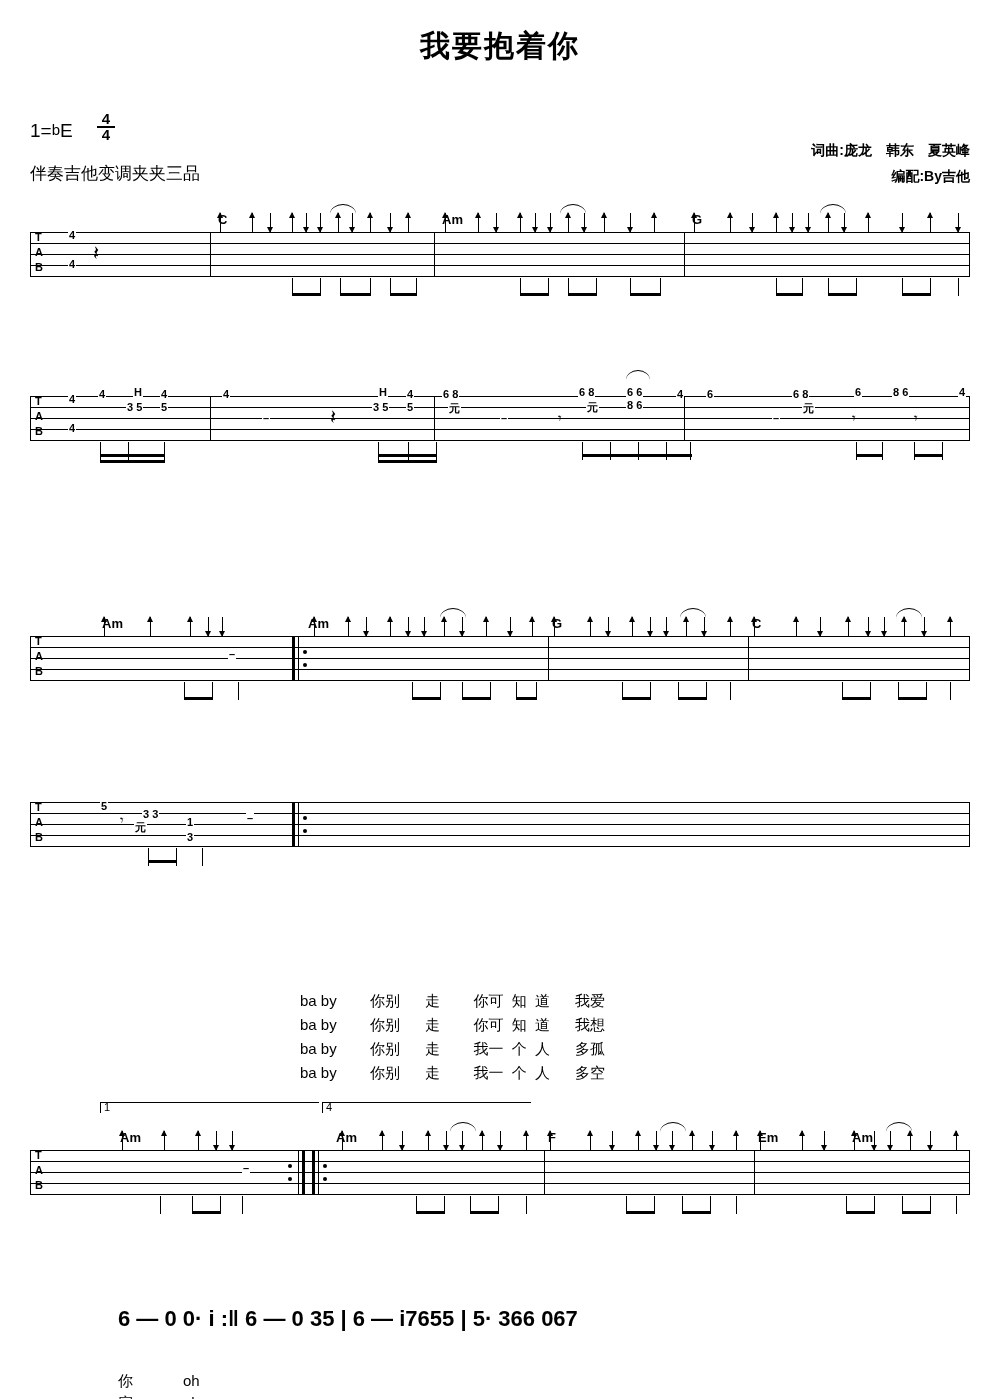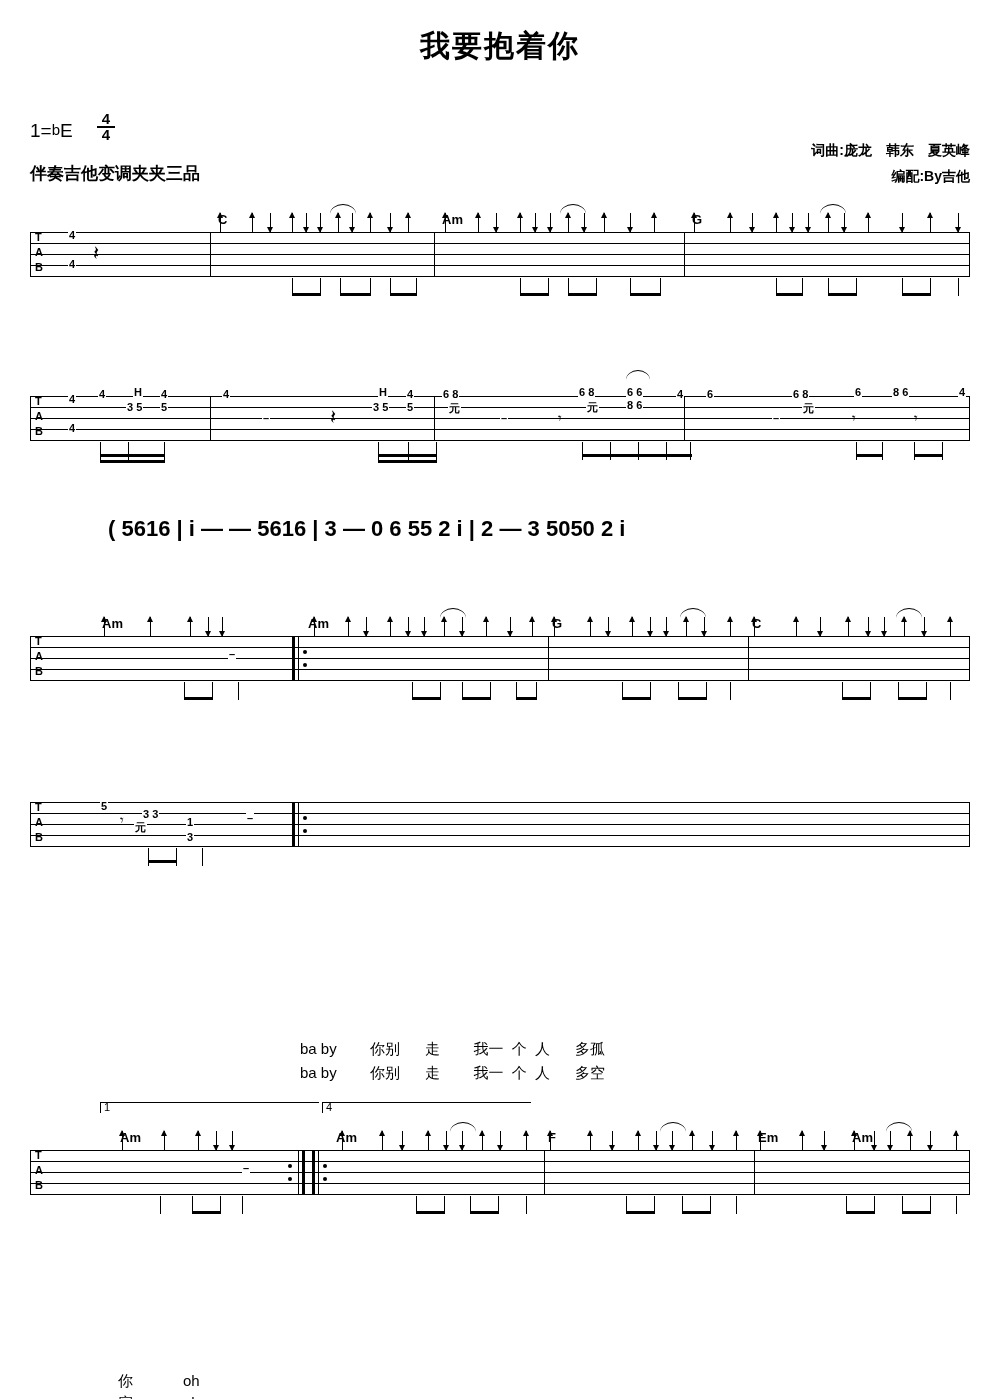--- a/index.html
+++ b/index.html
@@ -21,21 +21,21 @@
   }
   .keyline{
     position:absolute;left:30px;top:120px;font-size:19px;
   }
   .keyline .flat{font-size:15px;vertical-align:2px;}
   .timesig{
     position:absolute;left:97px;top:112px;font-size:15px;font-weight:bold;
     line-height:13px;text-align:center;
   }
   .timesig .bar{display:block;width:18px;border-top:2px solid #000;margin-top:1px;}
-  .capo{position:absolute;left:30px;top:162px;font-size:17px;font-weight:bold;}
+  .capo{position:absolute;left:30px;top:162px;font-size:17px;font-weight:normal;}
   .credit1{position:absolute;right:30px;top:142px;font-size:14px;font-weight:bold;}
   .credit2{position:absolute;right:30px;top:168px;font-size:14px;font-weight:bold;}
 
   
   .system{position:absolute;left:30px;width:940px;}
   .staff{position:relative;height:46px;width:940px;}
   .staff .line{position:absolute;left:0;width:940px;height:1px;background:#000;}
   .staff .line.l0{top:0px}
   .staff .line.l1{top:11px}
   .staff .line.l2{top:22px}
@@ -270,21 +270,20 @@
 
       <div class="stem" style="left:826px;top:46px;"></div>
       <div class="stem" style="left:852px;top:46px;"></div>
       <div class="beam" style="left:826px;top:58px;width:27px;"></div>
       <div class="stem" style="left:884px;top:46px;"></div>
       <div class="stem" style="left:912px;top:46px;"></div>
       <div class="beam" style="left:884px;top:58px;width:29px;"></div>
     </div>
   </div>
 
-  <div class="notes" style="left:108px;top:516px;font-size:22px;">( 5616 | i — — 5616 | 3 — 0 6 55 2 i | 2 — 3 5050 2 i</div>
 
   <div class="system" style="top:636px;">
     <div class="staff">
       <div class="line l0"></div>
       <div class="line l1"></div>
       <div class="line l2"></div>
       <div class="line l3"></div>
       <div class="line l4"></div>
       <div class="startbar"></div>
       <div class="endbar"></div>
@@ -416,20 +415,22 @@
       </div>
 
       <div class="stem" style="left:118px;top:46px;"></div>
       <div class="stem" style="left:146px;top:46px;"></div>
       <div class="beam" style="left:118px;top:58px;width:29px;"></div>
       <div class="stem" style="left:172px;top:46px;"></div>
     </div>
   </div>
 
 
+  <div class="lyricline" style="left:300px;top:992px;">ba by        你别      走        你可  知  道      我爱</div>
+  <div class="lyricline" style="left:300px;top:1016px;">ba by        你别      走        你可  知  道      我想</div>
   <div class="lyricline" style="left:300px;top:1064px;">ba by        你别      走        我一  个  人      多空</div>
   <div class="lyricline" style="left:300px;top:1040px;">ba by        你别      走        我一  个  人      多孤</div>
 
   <div class="ending" style="left:100px;top:1102px;width:218px;">
     <span>1</span>
   </div>
   <div class="ending" style="left:322px;top:1102px;width:208px;">
     <span>4</span>
   </div>
 
@@ -536,17 +537,18 @@
       <div class="stem" style="left:816px;top:46px;"></div>
       <div class="stem" style="left:844px;top:46px;"></div>
       <div class="beam" style="left:816px;top:61px;width:29px;"></div>
       <div class="stem" style="left:872px;top:46px;"></div>
       <div class="stem" style="left:900px;top:46px;"></div>
       <div class="beam" style="left:872px;top:61px;width:29px;"></div>
       <div class="stem" style="left:926px;top:46px;"></div>
     </div>
   </div>
 
+  <div class="notes" style="left:118px;top:1306px;font-size:22px;">6 — 0 0· i :‖ 6 — 0 35 | 6 — i7655 | 5· 366 067</div>
 
   <div class="lyricline" style="left:118px;top:1372px;">你            oh</div>
   <div class="lyricline" style="left:118px;top:1394px;">寂            oh</div>
 
 </div>
 
 </body></html>

